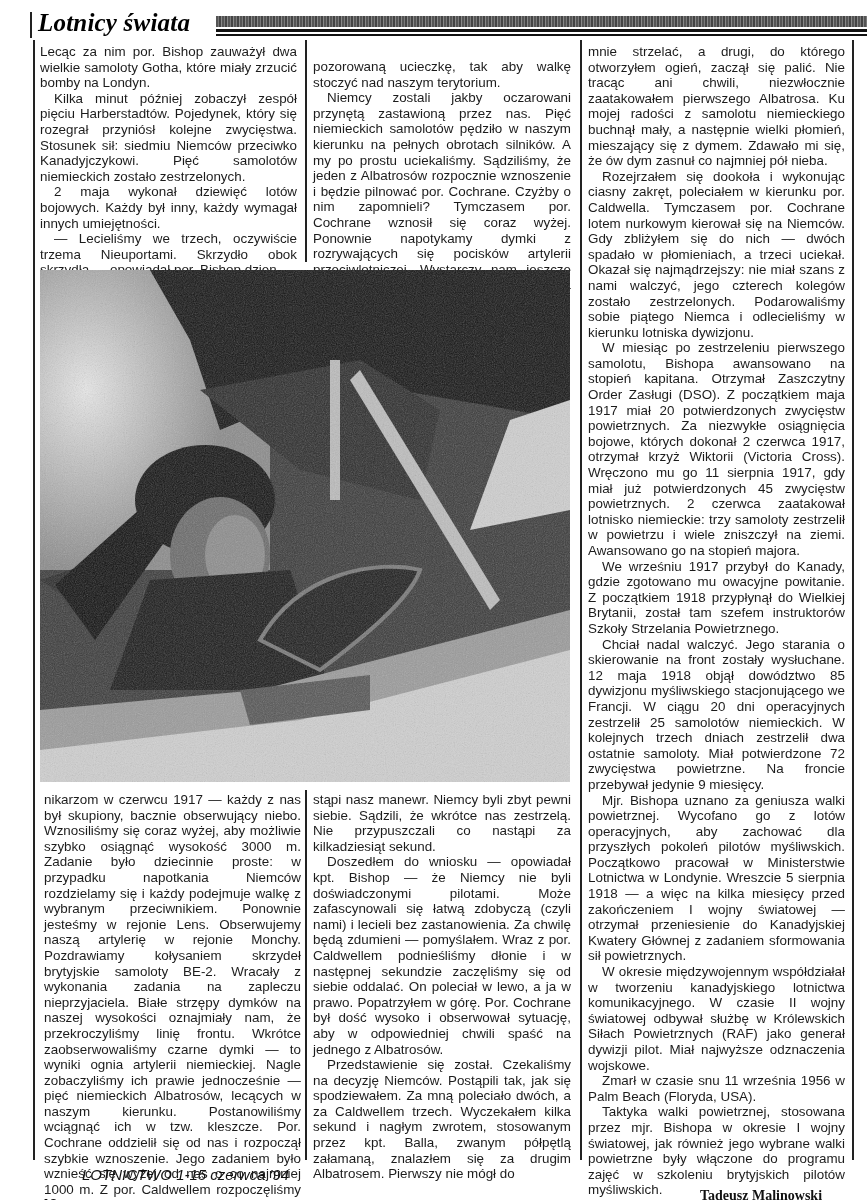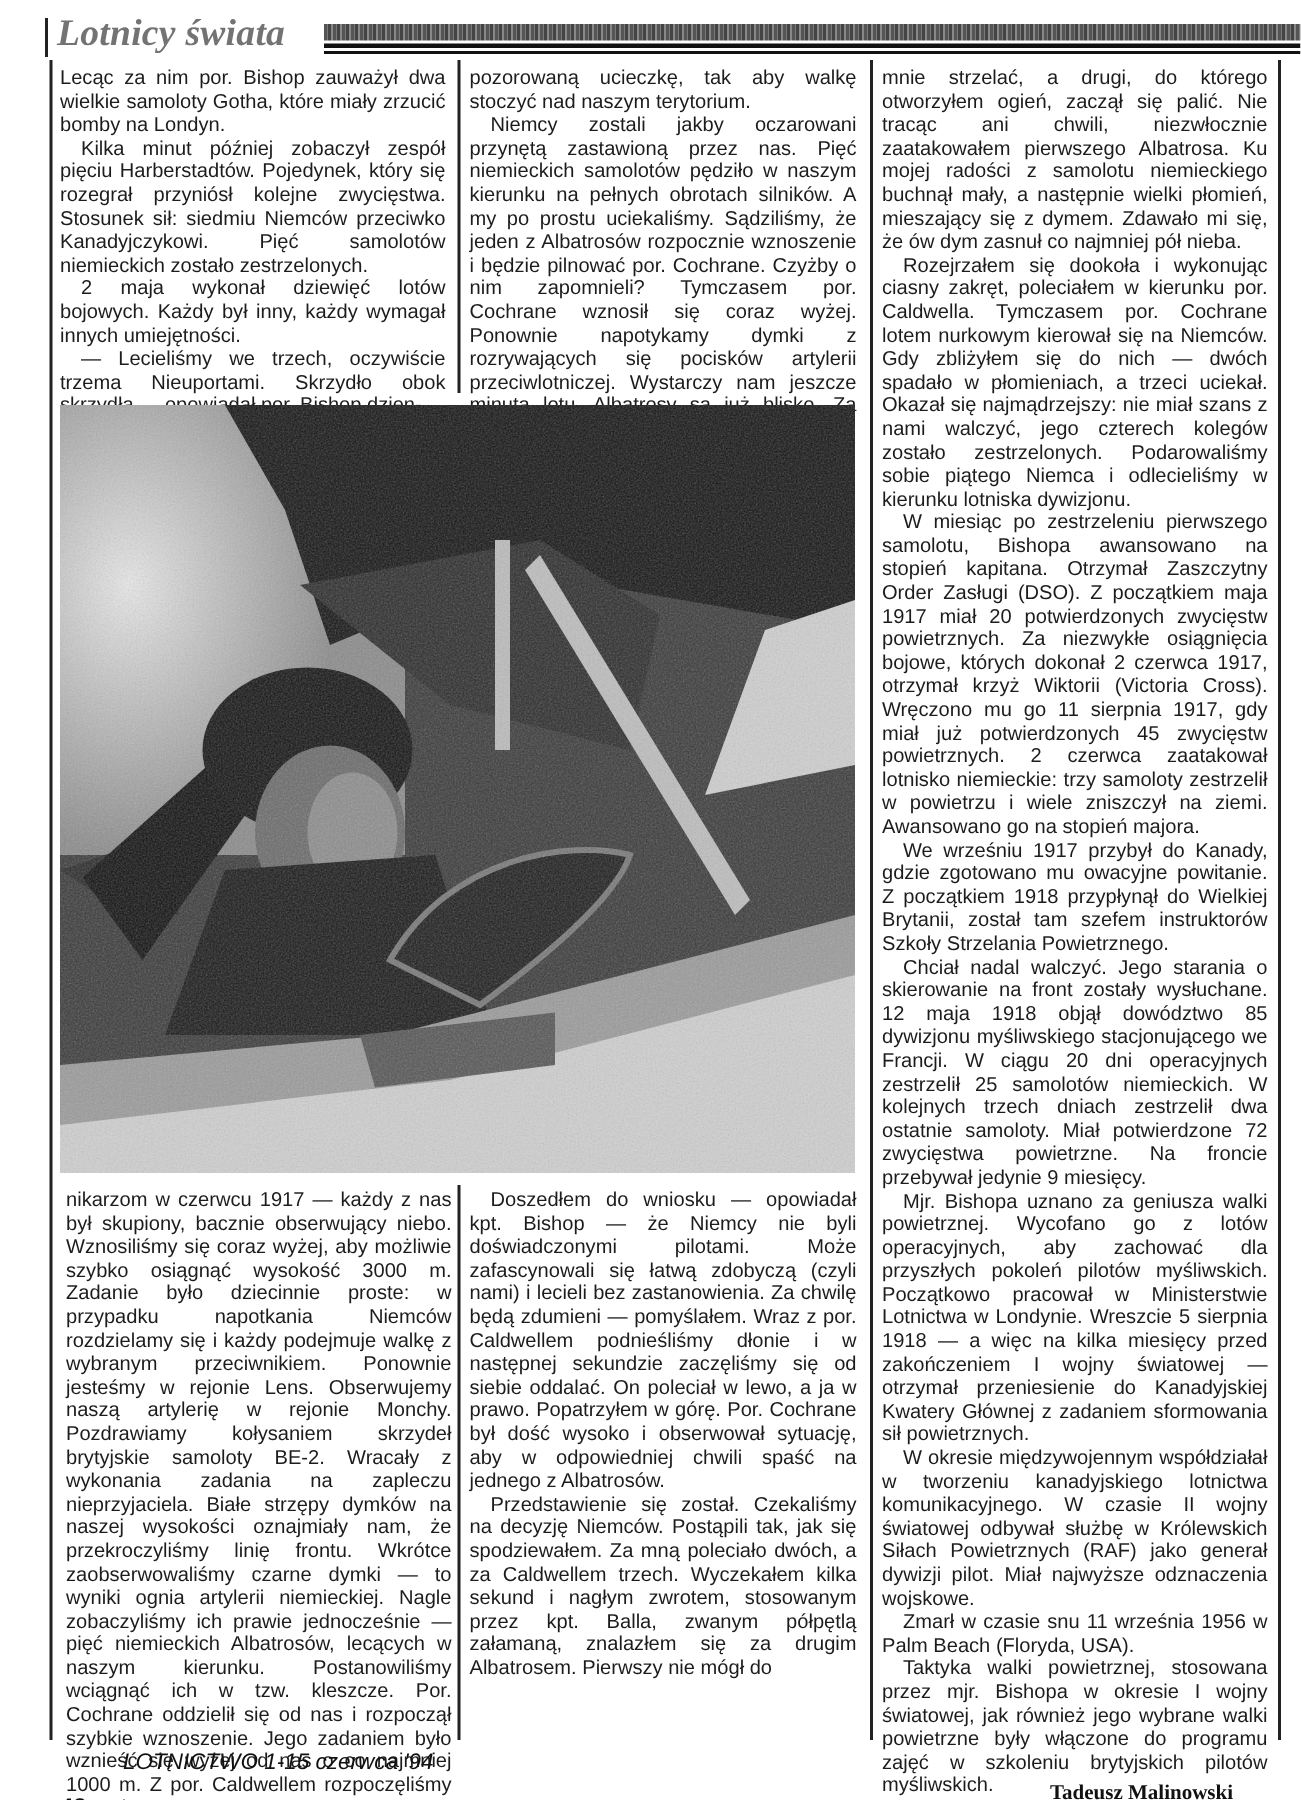--- a/index.html
+++ b/index.html
@@ -1,19 +1,19 @@
 <!DOCTYPE html>
 <html><head>
 <meta charset="utf-8">
 <style>
   html, body { margin: 0; padding: 0; background: #ffffff; }
   body { width: 867px; height: 1200px; position: relative; overflow: hidden; font-family: "DejaVu Serif", serif; color: #1a1a1a; }
   .header { position: absolute; left: 30px; top: 8px; width: 837px; height: 30px; }
   .header-rule-left { position: absolute; left: 0; top: 4px; width: 2px; height: 26px; background: #222; }
-  .title { position: absolute; left: 8px; top: 0; font-family: "Liberation Serif", serif; font-style: italic; font-weight: bold; font-size: 25px; line-height: 30px; color: #737373; letter-spacing: 0.2px; }
+  .title { position: absolute; left: 8px; top: 0; font-family: "Liberation Serif", serif; font-style: italic; font-weight: bold; font-size: 25px; line-height: 30px; color: #000000; letter-spacing: 0.2px; }
   .title-bar { position: absolute; left: 186px; top: 8px; right: 0; height: 22px; }
   .title-bar .grey { position: absolute; left: 0; right: 0; top: 0; height: 11px; background: repeating-linear-gradient(90deg,#555 0 2px,#7a7a7a 2px 3px,#444 3px 5px,#888 5px 6px); }
   .title-bar .line1 { position: absolute; left: 0; right: 0; top: 13px; height: 3px; background: #111; }
   .title-bar .line2 { position: absolute; left: 0; right: 0; top: 18px; height: 2px; background: #111; }
 
   .col { position: absolute; font-family: Liberation Sans, sans-serif; font-size: 13.4px; line-height: 15.6px; text-align: justify; color: #1c1c1c; }
   .col p { margin: 0; text-indent: 14px; }
   .col p.noindent { text-indent: 0; }
   .vrule { position: absolute; width: 1.5px; background: #222; }
 
@@ -43,21 +43,21 @@
 <div class="vrule" style="left:305px; top:790px; height:370px;"></div>
 <div class="vrule" style="left:580px; top:40px; height:1120px;"></div>
 <div class="vrule" style="left:852px; top:40px; height:1120px;"></div>
 
 <div class="col" id="col1-top" style="left:40px; top:44px; width:257px;">
     <p class="noindent">Lecąc za nim por. Bishop zauważył dwa wielkie samoloty Gotha, które miały zrzucić bomby na Londyn.</p>
     <p>Kilka minut później zobaczył zespół pięciu Harberstadtów. Pojedynek, który się rozegrał przyniósł kolejne zwycięstwa. Stosunek sił: siedmiu Niemców przeciwko Kanadyjczykowi. Pięć samolotów niemieckich zostało zestrzelonych.</p>
     <p>2 maja wykonał dziewięć lotów bojowych. Każdy był inny, każdy wymagał innych umiejętności.</p>
     <p>— Lecieliśmy we trzech, oczywiście trzema Nieuportami. Skrzydło obok skrzydła — opowiadał por. Bishop dzien-</p>
   </div>
-<div class="col" id="col2-top" style="left:313px; top:44px; width:258px;">
+<div class="col" id="col2-top" style="left:313px; top:59px; width:258px;">
     <p class="noindent">pozorowaną ucieczkę, tak aby walkę stoczyć nad naszym terytorium.</p>
     <p>Niemcy zostali jakby oczarowani przynętą zastawioną przez nas. Pięć niemieckich samolotów pędziło w naszym kierunku na pełnych obrotach silników. A my po prostu uciekaliśmy. Sądziliśmy, że jeden z Albatrosów rozpocznie wznoszenie i będzie pilnować por. Cochrane. Czyżby o nim zapomnieli? Tymczasem por. Cochrane wznosił się coraz wyżej. Ponownie napotykamy dymki z rozrywających się pocisków artylerii przeciwlotniczej. Wystarczy nam jeszcze minuta lotu. Albatrosy są już blisko. Za chwilę na-</p>
   </div>
 <div class="col" id="col3" style="left:588px; top:44px; width:257px;">
     <p class="noindent">mnie strzelać, a drugi, do którego otworzyłem ogień, zaczął się palić. Nie tracąc ani chwili, niezwłocznie zaatakowałem pierwszego Albatrosa. Ku mojej radości z samolotu niemieckiego buchnął mały, a następnie wielki płomień, mieszający się z dymem. Zdawało mi się, że ów dym zasnuł co najmniej pół nieba.</p>
     <p>Rozejrzałem się dookoła i wykonując ciasny zakręt, poleciałem w kierunku por. Caldwella. Tymczasem por. Cochrane lotem nurkowym kierował się na Niemców. Gdy zbliżyłem się do nich — dwóch spadało w płomieniach, a trzeci uciekał. Okazał się najmądrzejszy: nie miał szans z nami walczyć, jego czterech kolegów zostało zestrzelonych. Podarowaliśmy sobie piątego Niemca i odlecieliśmy w kierunku lotniska dywizjonu.</p>
     <p>W miesiąc po zestrzeleniu pierwszego samolotu, Bishopa awansowano na stopień kapitana. Otrzymał Zaszczytny Order Zasługi (DSO). Z początkiem maja 1917 miał 20 potwierdzonych zwycięstw powietrznych. Za niezwykłe osiągnięcia bojowe, których dokonał 2 czerwca 1917, otrzymał krzyż Wiktorii (Victoria Cross). Wręczono mu go 11 sierpnia 1917, gdy miał już potwierdzonych 45 zwycięstw powietrznych. 2 czerwca zaatakował lotnisko niemieckie: trzy samoloty zestrzelił w powietrzu i wiele zniszczył na ziemi. Awansowano go na stopień majora.</p>
     <p>We wrześniu 1917 przybył do Kanady, gdzie zgotowano mu owacyjne powitanie. Z początkiem 1918 przypłynął do Wielkiej Brytanii, został tam szefem instruktorów Szkoły Strzelania Powietrznego.</p>
     <p>Chciał nadal walczyć. Jego starania o skierowanie na front zostały wysłuchane. 12 maja 1918 objął dowództwo 85 dywizjonu myśliwskiego stacjonującego we Francji. W ciągu 20 dni operacyjnych zestrzelił 25 samolotów niemieckich. W kolejnych trzech dniach zestrzelił dwa ostatnie samoloty. Miał potwierdzone 72 zwycięstwa powietrzne. Na froncie przebywał jedynie 9 miesięcy.</p>
     <p>Mjr. Bishopa uznano za geniusza walki powietrznej. Wycofano go z lotów operacyjnych, aby zachować dla przyszłych pokoleń pilotów myśliwskich. Początkowo pracował w Ministerstwie Lotnictwa w Londynie. Wreszcie 5 sierpnia 1918 — a więc na kilka miesięcy przed zakończeniem I wojny światowej — otrzymał przeniesienie do Kanadyjskiej Kwatery Głównej z zadaniem sformowania sił powietrznych.</p>
@@ -99,20 +99,21 @@
     <path d="M0 440 L220 420 L530 340 L530 380 L260 450 L0 480 Z" fill="#9a9a9a"></path>
     <path d="M200 420 L330 405 L330 440 L210 455 Z" fill="#555"></path>
     <rect width="530" height="512" filter="url(#grain)"></rect>
   </svg>
 </div>
 
 <div class="col" id="col1-bottom" style="left:44px; top:792px; width:257px;">
     <p class="noindent">nikarzom w czerwcu 1917 — każdy z nas był skupiony, bacznie obserwujący niebo. Wznosiliśmy się coraz wyżej, aby możliwie szybko osiągnąć wysokość 3000 m. Zadanie było dziecinnie proste: w przypadku napotkania Niemców rozdzielamy się i każdy podejmuje walkę z wybranym przeciwnikiem. Ponownie jesteśmy w rejonie Lens. Obserwujemy naszą artylerię w rejonie Monchy. Pozdrawiamy kołysaniem skrzydeł brytyjskie samoloty BE-2. Wracały z wykonania zadania na zapleczu nieprzyjaciela. Białe strzępy dymków na naszej wysokości oznajmiały nam, że przekroczyliśmy linię frontu. Wkrótce zaobserwowaliśmy czarne dymki — to wyniki ognia artylerii niemieckiej. Nagle zobaczyliśmy ich prawie jednocześnie — pięć niemieckich Albatrosów, lecących w naszym kierunku. Postanowiliśmy wciągnąć ich w tzw. kleszcze. Por. Cochrane oddzielił się od nas i rozpoczął szybkie wznoszenie. Jego zadaniem było wznieść się wyżej od nas o co najmniej 1000 m. Z por. Caldwellem rozpoczęliśmy natomiast</p>
   </div>
 <div class="col" id="col2-bottom" style="left:313px; top:792px; width:258px;">
+    <p class="noindent">stąpi nasz manewr. Niemcy byli zbyt pewni siebie. Sądzili, że wkrótce nas zestrzelą. Nie przypuszczali co nastąpi za kilkadziesiąt sekund.</p>
     <p>Doszedłem do wniosku — opowiadał kpt. Bishop — że Niemcy nie byli doświadczonymi pilotami. Może zafascynowali się łatwą zdobyczą (czyli nami) i lecieli bez zastanowienia. Za chwilę będą zdumieni — pomyślałem. Wraz z por. Caldwellem podnieśliśmy dłonie i w następnej sekundzie zaczęliśmy się od siebie oddalać. On poleciał w lewo, a ja w prawo. Popatrzyłem w górę. Por. Cochrane był dość wysoko i obserwował sytuację, aby w odpowiedniej chwili spaść na jednego z Albatrosów.</p>
     <p>Przedstawienie się został. Czekaliśmy na decyzję Niemców. Postąpili tak, jak się spodziewałem. Za mną poleciało dwóch, a za Caldwellem trzech. Wyczekałem kilka sekund i nagłym zwrotem, stosowanym przez kpt. Balla, zwanym półpętlą załamaną, znalazłem się za drugim Albatrosem. Pierwszy nie mógł do</p>
   </div>
 
 <div class="author">Tadeusz Malinowski</div>
 
 <div class="footer page-num">42</div>
 <div class="footer mag">LOTNICTWO 1-15 czerwca '94</div>
 
 </body></html>

